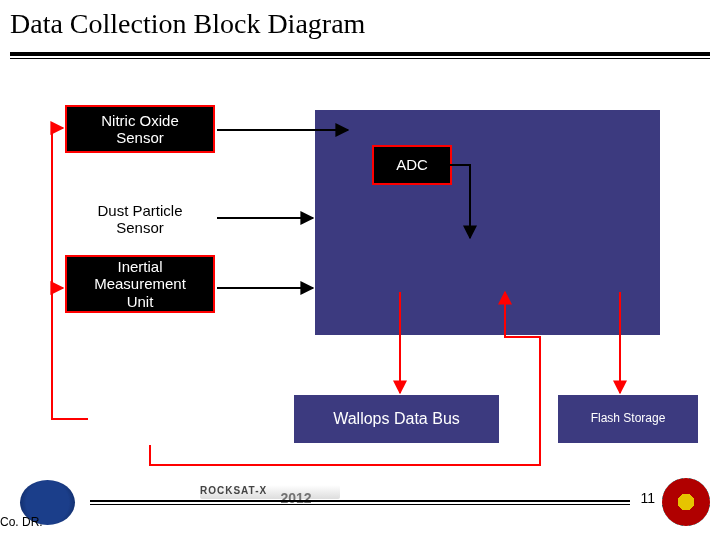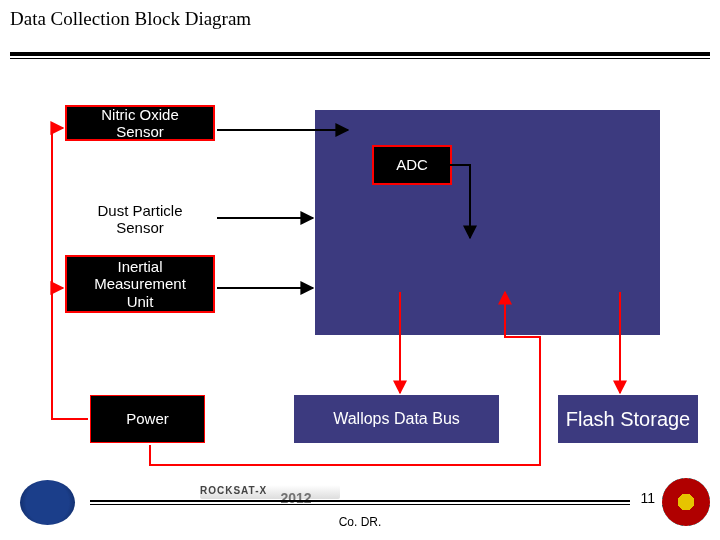--- a/index.html
+++ b/index.html
@@ -13,21 +13,21 @@
   }
   .slide {
     position: relative;
     width: 720px;
     height: 540px;
   }
   .title {
     position: absolute;
     left: 10px;
     top: 8px;
-    font-size: 19px;
+    font-size: 28px;
     color: #000;
   }
   .title-underline {
     position: absolute;
     left: 10px;
     top: 52px;
     width: 700px;
     height: 0;
     border-top: 4px solid #000;
   }
@@ -62,29 +62,29 @@
     align-items: center;
     justify-content: center;
     box-sizing: border-box;
     line-height: 1.15;
   }
   .block-white {
     color: #000;
     background: #fff;
   }
   
-  #nitric   { left: 65px;  top: 105px; width: 150px; height: 36px; border: 2px solid #f00; }
+  #nitric   { left: 65px;  top: 105px; width: 150px; height: 48px; border: 2px solid #f00; }
   #dust     { left: 65px;  top: 195px; width: 150px; height: 48px; background:#fff; color:#000; }
   #imu      { left: 65px;  top: 255px; width: 150px; height: 58px; border: 2px solid #f00; }
   #power    { left: 90px;  top: 395px; width: 115px; height: 48px; border: 1px solid #f00; }
 
   #adc      { left: 350px; top: 145px; width: 80px;  height: 40px; border: 2px solid #f00; margin-left: 22px; }
   #onboard  { left: 375px; top: 240px; width: 260px; height: 50px; border: 2px solid #3c3a7f; font-size:16px;}
   #wallops  { left: 294px; top: 395px; width: 205px; height: 48px; background:#3c3a7f; font-size:16px;}
-  #flash    { left: 558px; top: 395px; width: 140px; height: 48px; background:#3c3a7f; font-size:20px;}
+  #flash    { left: 558px; top: 395px; width: 140px; height: 48px; background:#3c3a7f; font-size:12px;}
 
   
   .footer-rule {
     position: absolute;
     left: 90px;
     top: 500px;
     width: 540px;
     height: 0;
     border-top: 2px solid #000;
   }
@@ -105,21 +105,20 @@
     font-family: Arial, sans-serif;
     font-size: 14px;
     font-weight: bold;
     color: #737373;
   }
   .footer-sub {
     position: absolute;
     left: 0;
     width: 720px;
     top: 515px;
-    text-align: center;
     font-family: Arial, sans-serif;
     font-size: 12px;
     color: #000;
   }
   .page-num {
     position: absolute;
     right: 65px;
     top: 490px;
     font-family: Arial, sans-serif;
     font-size: 14px;
@@ -177,21 +176,20 @@
 
   <div class="title">Data Collection Block Diagram</div>
   <div class="title-underline"></div>
   <div class="title-underline2"></div>
 
   <div class="panel"></div>
 
   <div id="nitric" class="block">Nitric Oxide<br>Sensor</div>
   <div id="dust" class="block block-white">Dust Particle<br>Sensor</div>
   <div id="imu" class="block">Inertial<br>Measurement<br>Unit</div>
-  <div id="power" class="block">Power</div>
   <div id="adc" class="block">ADC</div>
   <div id="wallops" class="block">Wallops Data Bus</div>
   <div id="flash" class="block">Flash Storage</div>
 
   <svg class="arrows">
     <defs>
       <marker id="arr-black" viewBox="0 0 10 10" refX="9" refY="5" markerWidth="7" markerHeight="7" orient="auto-start-reverse">
         <path d="M0,0 L10,5 L0,10 z" fill="#000"></path>
       </marker>
       <marker id="arr-red" viewBox="0 0 10 10" refX="9" refY="5" markerWidth="7" markerHeight="7" orient="auto-start-reverse">

